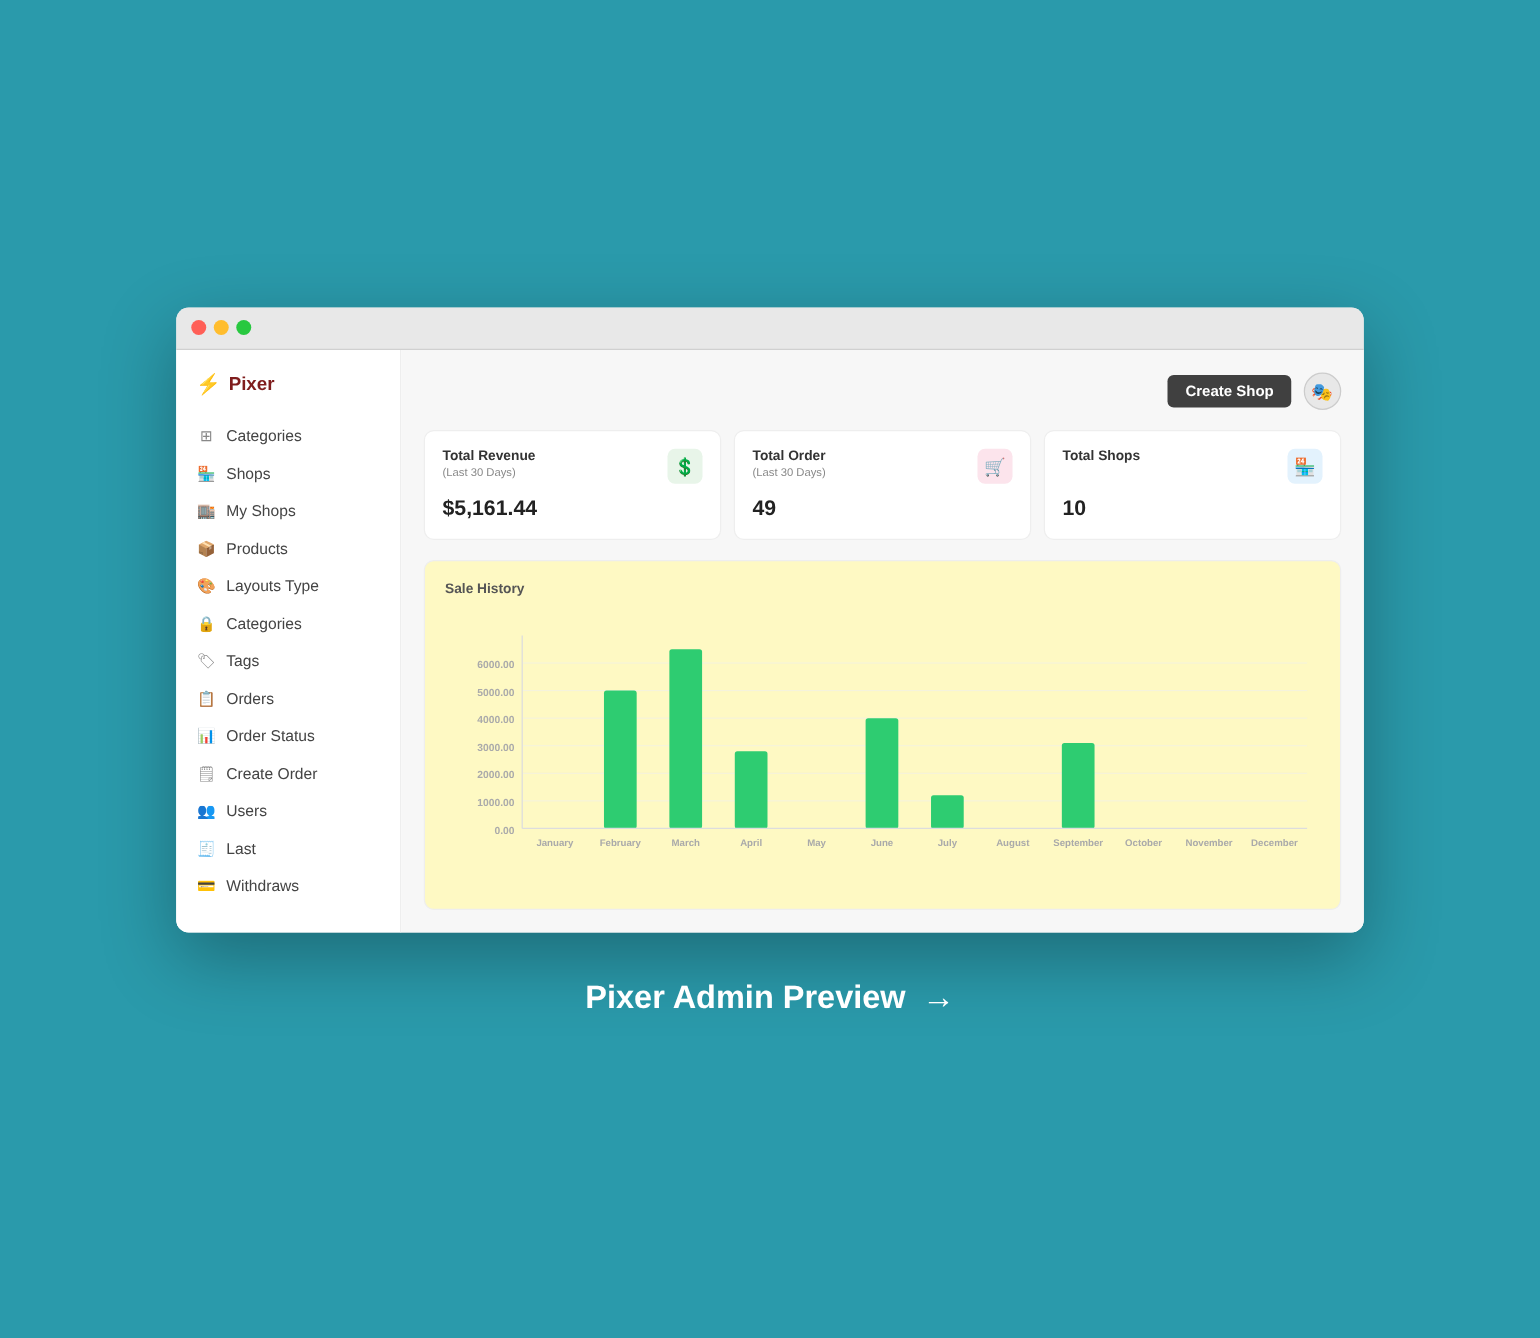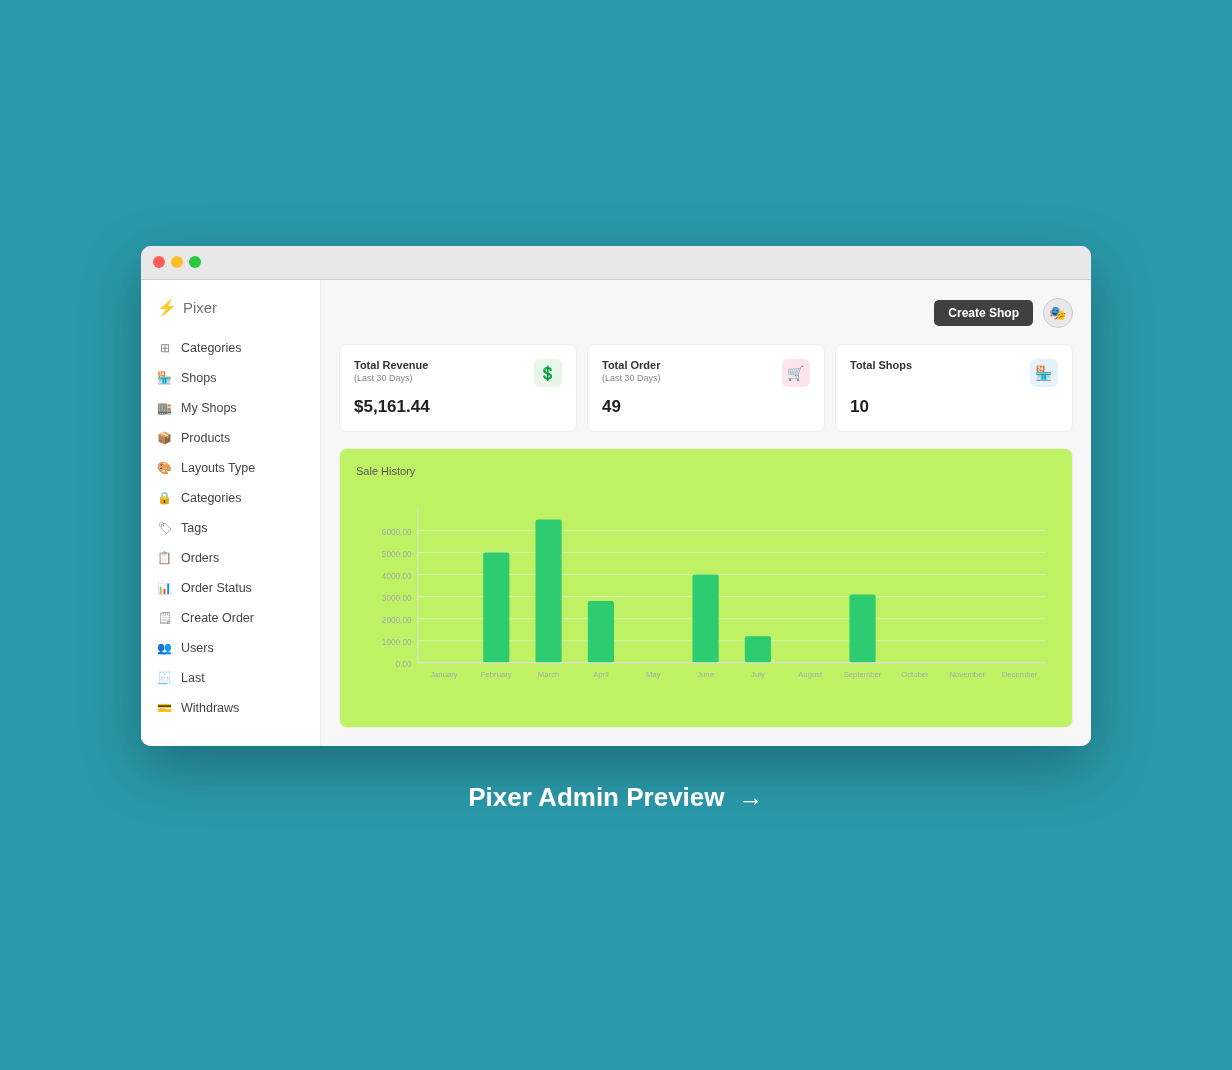--- a/index.html
+++ b/index.html
@@ -62,22 +62,22 @@
     }
 
     .logo-bolt {
       color: #4caf50;
       font-size: 16px;
       font-weight: bold;
     }
 
     .logo-text {
       font-size: 15px;
-      font-weight: 400;
-      color: #737373;
+      font-weight: 700;
+      color: #7f1d1d;
     }
 
     .sidebar-nav {
       list-style: none;
     }
 
     .sidebar-nav li {
       display: flex;
       align-items: center;
       gap: 8px;
@@ -185,24 +185,25 @@
     .stat-icon-blue { background: #e3f2fd; }
 
     .stat-value {
       font-size: 17px;
       font-weight: 700;
       color: #222;
     }
 
     
     .chart-card {
-      background: #bef264;
+      background: #fef9c3;
       border-radius: 8px;
       padding: 16px;
       border: 1px solid #eee;
+      font-weight: bold;
     }
 
     .chart-title {
       font-size: 11px;
       color: #555;
       margin-bottom: 14px;
     }
 
     .chart-container {
       width: 100%;

